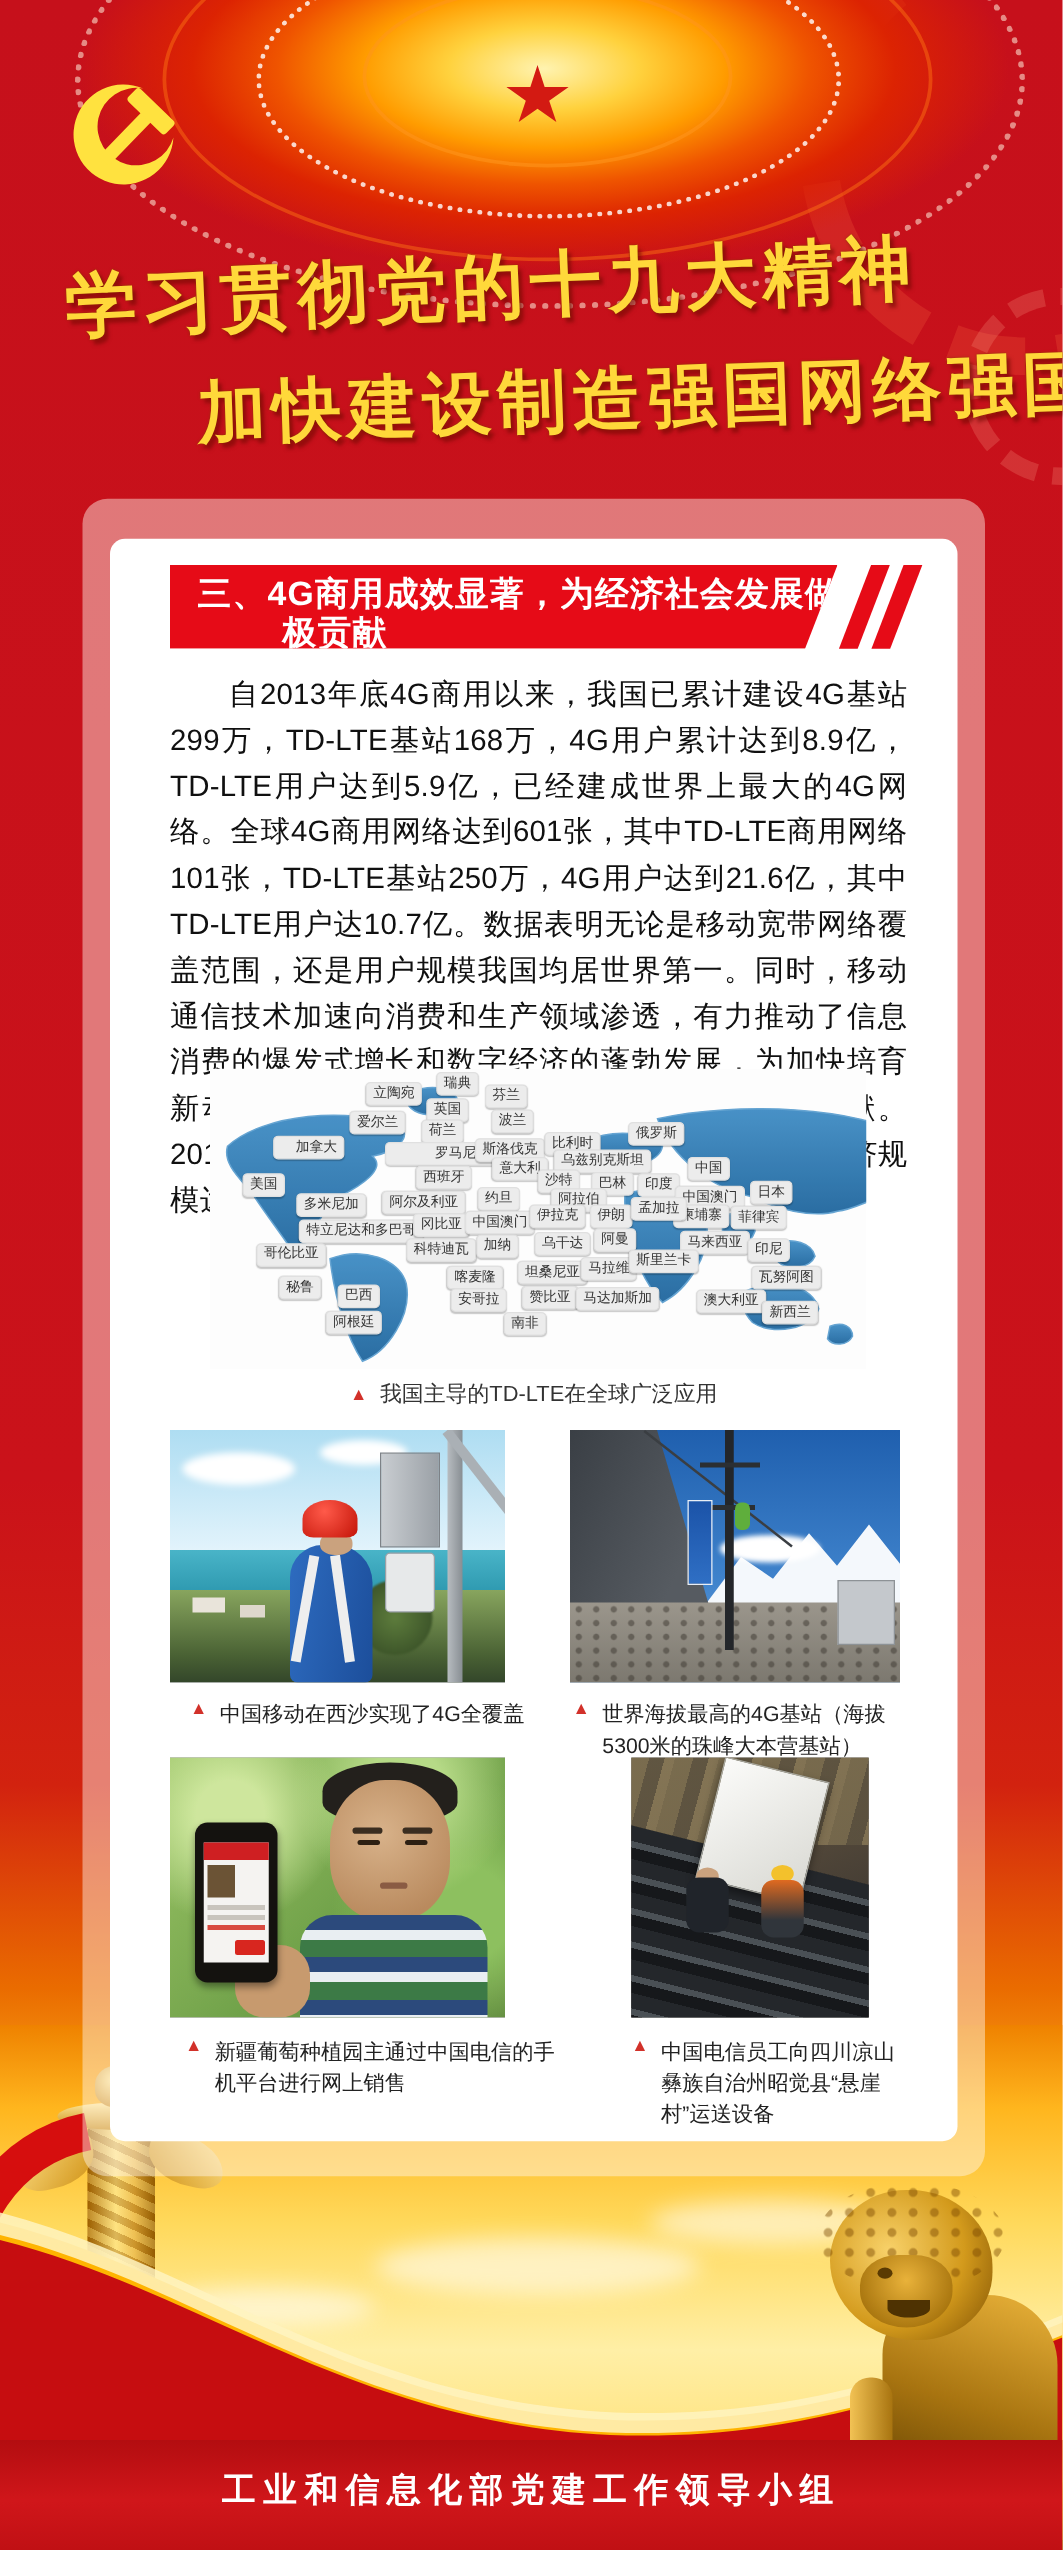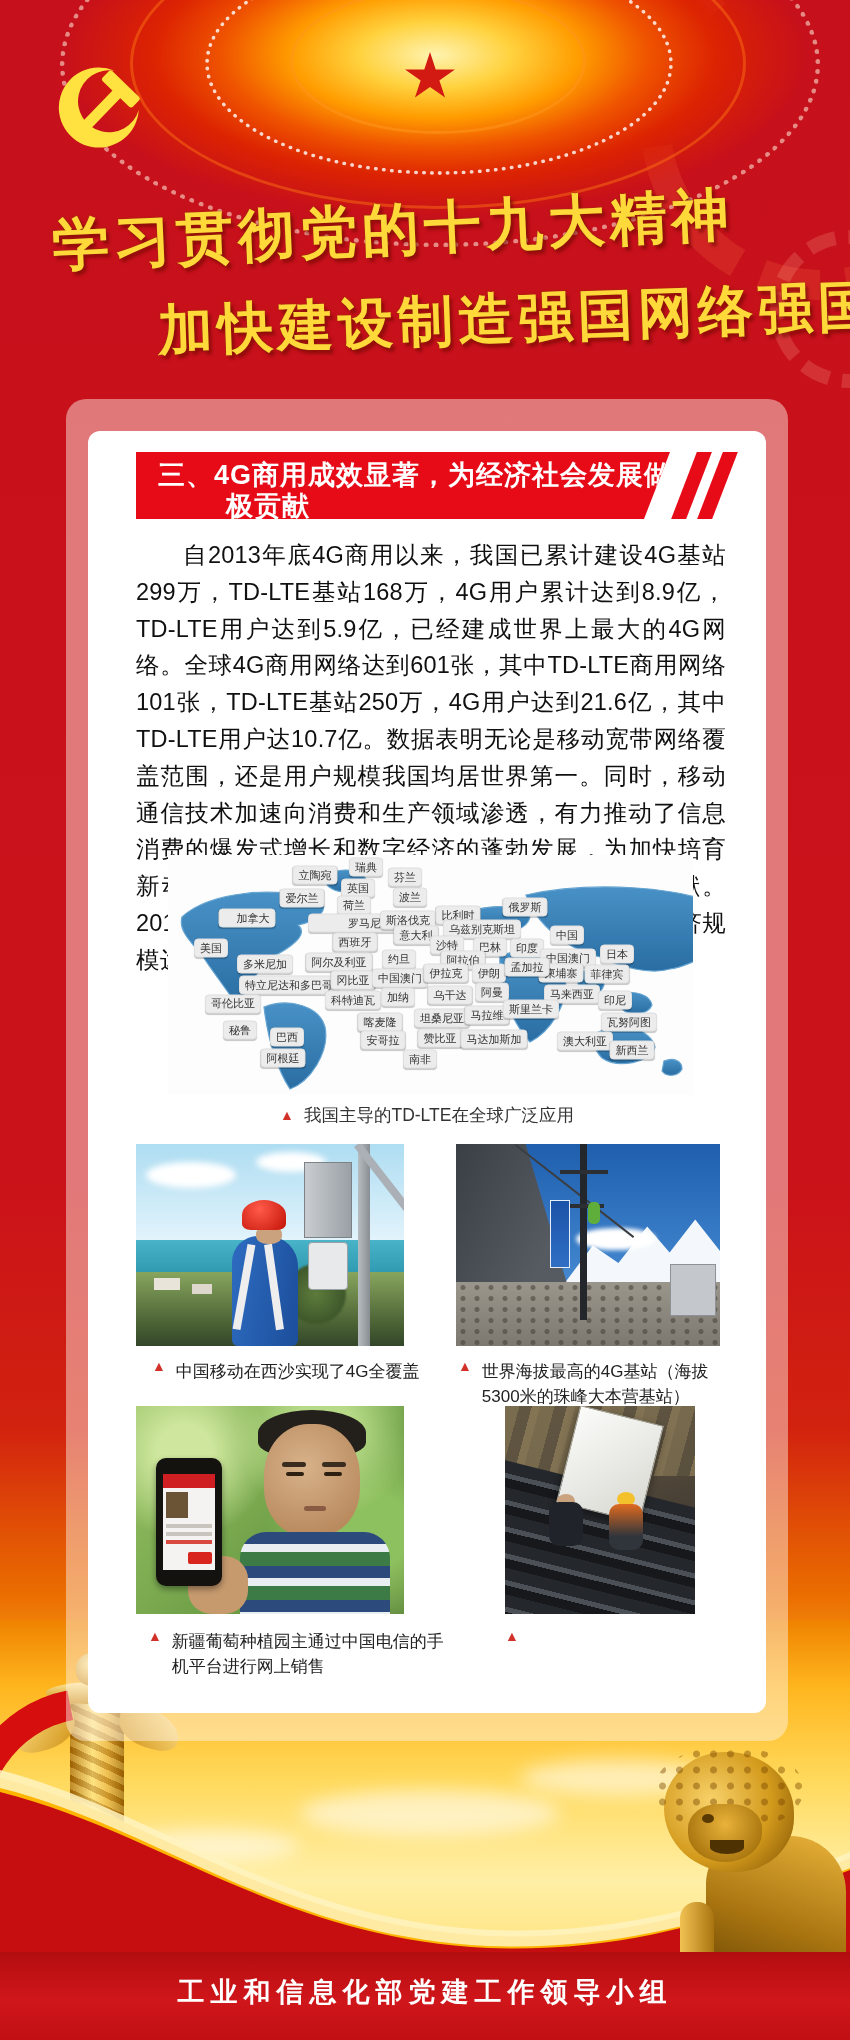--- a/index.html
+++ b/index.html
@@ -424,15 +424,16 @@
     <div class="abs p4w2h"></div>
     <div class="abs p4w2"></div>
   </div>
 
   <div class="abs cap cap3">
     <span class="tri">▲</span>
     <span>新疆葡萄种植园主通过中国电信的手机平台进行网上销售</span>
   </div>
   <div class="abs cap cap4">
     <span class="tri">▲</span>
+    <span>中国电信员工向四川凉山彝族自治州昭觉县“悬崖村”运送设备</span>
   </div>
 
 </div>
 
 </body></html>

